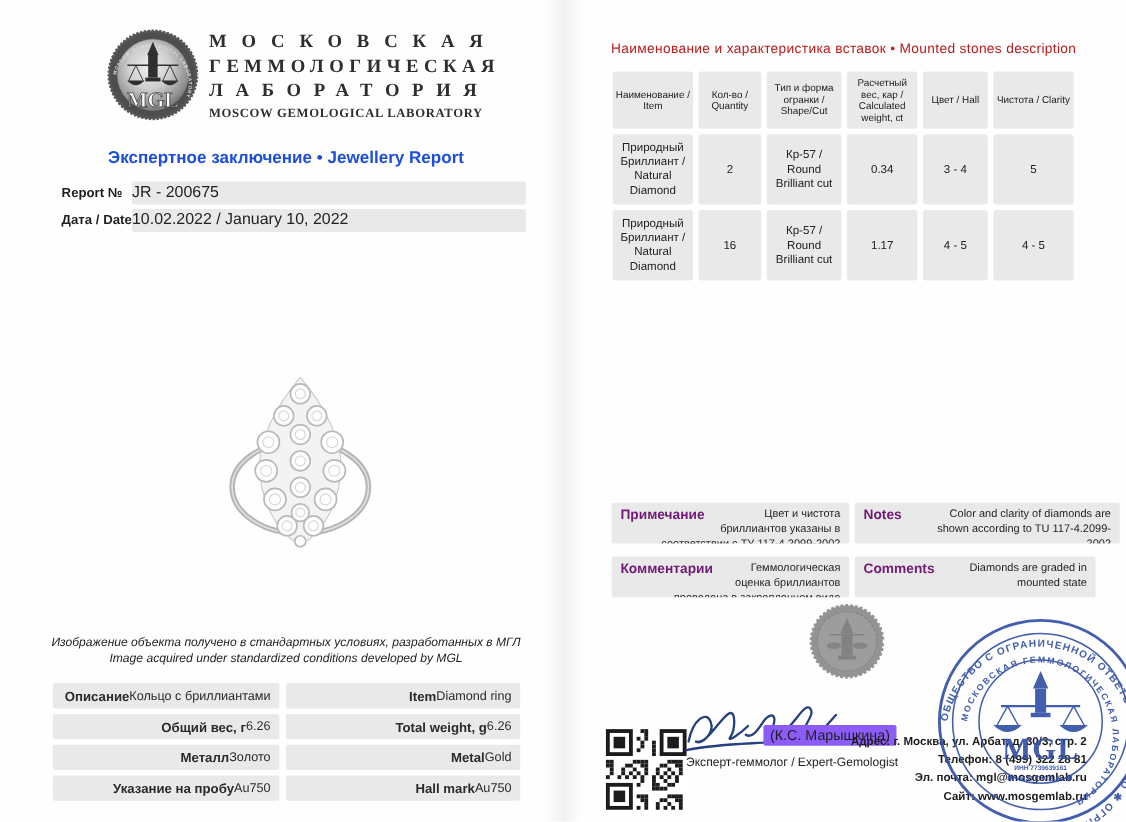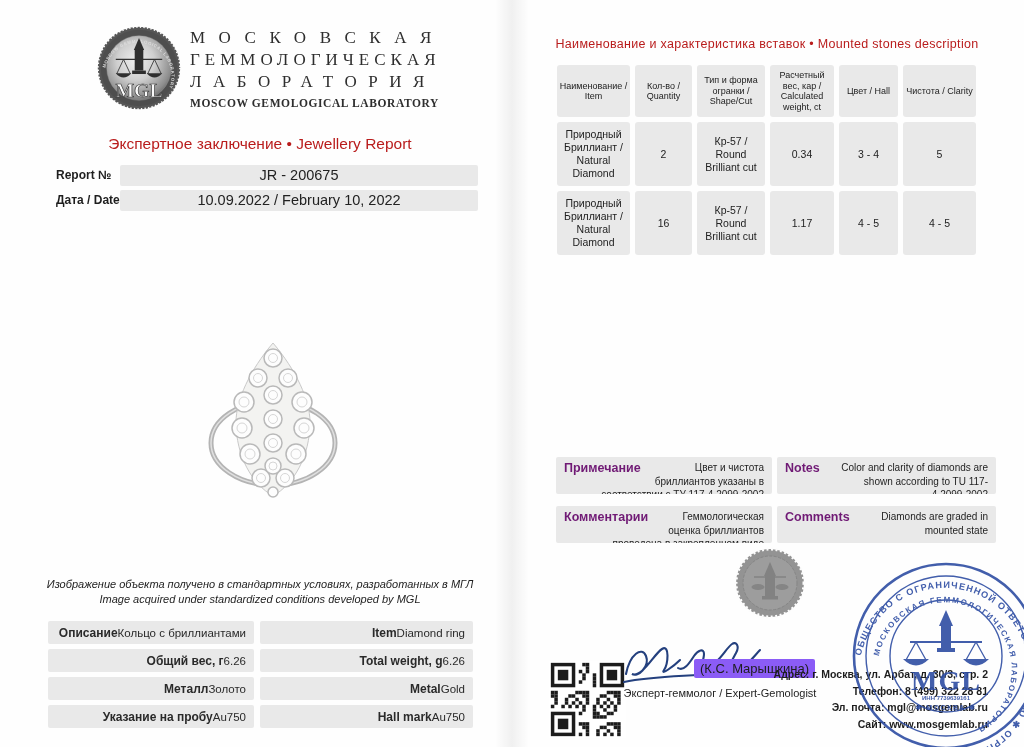--- a/index.html
+++ b/index.html
@@ -5,33 +5,33 @@
   * { margin:0; padding:0; box-sizing:border-box; }
   html,body { background:#ffffff; }
   body { font-family:"Liberation Sans", sans-serif; color:#2a2a2a; }
   #canvas { position:relative; width:1024px; height:747px; background:#fefefe; overflow:hidden; }
   .bar { background:#e9e9e9; border-radius:2px; }
 
   
   #emblem-svg { position:absolute; left:96px; top:24px; width:86px; height:88px; }
 
   .org-name { position:absolute; left:190px; top:27px; }
-  .org-line { font-family:"Liberation Serif", serif; font-weight:normal; font-size:17px;
+  .org-line { font-family:"Liberation Serif", serif; font-weight:bold; font-size:17px;
               line-height:22px; color:#2e2e2e; white-space:nowrap; }
   .ls1 { letter-spacing:13.5px; }
   .ls2 { letter-spacing:5px; }
   .ls3 { letter-spacing:11.5px; }
   .org-en { font-family:"Liberation Serif", serif; font-weight:bold; font-size:11.5px;
             letter-spacing:0.6px; margin-top:4px; color:#2e2e2e; white-space:nowrap; }
 
   .report-title { position:absolute; left:50px; top:135px; width:420px; text-align:center;
-                  font-weight:normal; font-size:15.5px; color:#b91c1c; }
+                  font-weight:bold; font-size:15.5px; color:#1d4ed8; }
 
   .fld-label { position:absolute; font-weight:bold; font-size:12px; color:#1f1f1f; white-space:nowrap; }
-  .fld-bar { position:absolute; left:120px; width:358px; height:21px; text-align:center;
+  .fld-bar { position:absolute; left:120px; width:358px; height:21px; 
              font-size:14.5px; line-height:21px; color:#222; }
 
   #ring-svg { position:absolute; left:176px; top:288px; width:196px; height:218px; }
 
   .caption { position:absolute; left:40px; top:577px; width:440px; text-align:center;
              font-size:11px; line-height:15px; color:#1d1d1d;font-style:italic; }
 
   .item-table { position:absolute; left:48px; top:621px; width:425px; }
   .item-row { display:flex; gap:6px; margin-bottom:5px; }
   .item-bar { height:23px; display:flex; justify-content:flex-end; align-items:center;
@@ -115,21 +115,21 @@
     <div class="org-line ls2">ГЕММОЛОГИЧЕСКАЯ</div>
     <div class="org-line ls3">ЛАБОРАТОРИЯ</div>
     <div class="org-en">MOSCOW GEMOLOGICAL LABORATORY</div>
   </div>
 
   <div class="report-title">Экспертное заключение • Jewellery Report</div>
 
   <div class="fld-label" style="left:56px; top:168px;">Report №</div>
   <div class="fld-bar bar" style="top:165px;">JR - 200675</div>
   <div class="fld-label" style="left:56px; top:193px;">Дата / Date</div>
-  <div class="fld-bar bar" style="top:190px;">10.09.2022 / February 10, 2022</div>
+  <div class="fld-bar bar" style="top:190px;">10.02.2022 / January 10, 2022</div>
 
   <svg id="ring-svg" viewBox="0 0 196 218">
     <ellipse cx="97" cy="155" rx="62" ry="42" fill="none" stroke="#b4b4b4" stroke-width="5"></ellipse>
     <ellipse cx="97" cy="155" rx="62" ry="42" fill="none" stroke="#e0e0e0" stroke-width="1.5"></ellipse>
     <path d="M97,55 C120,82 134,112 134,134 C134,168 118,196 97,208 C76,196 60,168 60,134 C60,112 74,82 97,55 Z" fill="#f3f3f1" stroke="#c9c9c9" stroke-width="1"></path>
     <g fill="#fdfdfd" stroke="#b9b9b9" stroke-width="1.5">
       <circle cx="97" cy="70" r="9"></circle>
       <circle cx="82" cy="90" r="9"></circle>
         <circle cx="112" cy="90" r="9"></circle>
       <circle cx="68" cy="114" r="10"></circle>
@@ -253,21 +253,21 @@
         <td>4 - 5</td>
         <td>4 - 5</td>
       </tr>
     </tbody>
   </table>
 
   <div class="note-bar bar" style="left:556px; top:457px; width:216px;">
     <span class="note-label">Примечание</span>
     <div class="note-text">Цвет и чистота бриллиантов указаны в соответствии с ТУ 117-4.2099-2002</div>
   </div>
-  <div class="note-bar bar" style="left:777px; top:457px; width:219px;">
+  <div class="note-bar bar" style="left:777px; top:457px; width:241px;">
     <span class="note-label">Notes</span>
     <div class="note-text">Color and clarity of diamonds are shown according to TU 117-4.2099-2002</div>
   </div>
   <div class="note-bar bar" style="left:556px; top:506px; width:216px;">
     <span class="note-label">Комментарии</span>
     <div class="note-text">Геммологическая оценка бриллиантов проведена в закрепленном виде</div>
   </div>
   <div class="note-bar bar" style="left:777px; top:506px; width:219px;">
     <span class="note-label" style="margin-right:20px;">Comments</span>
     <div class="note-text">Diamonds are graded in mounted state</div>

